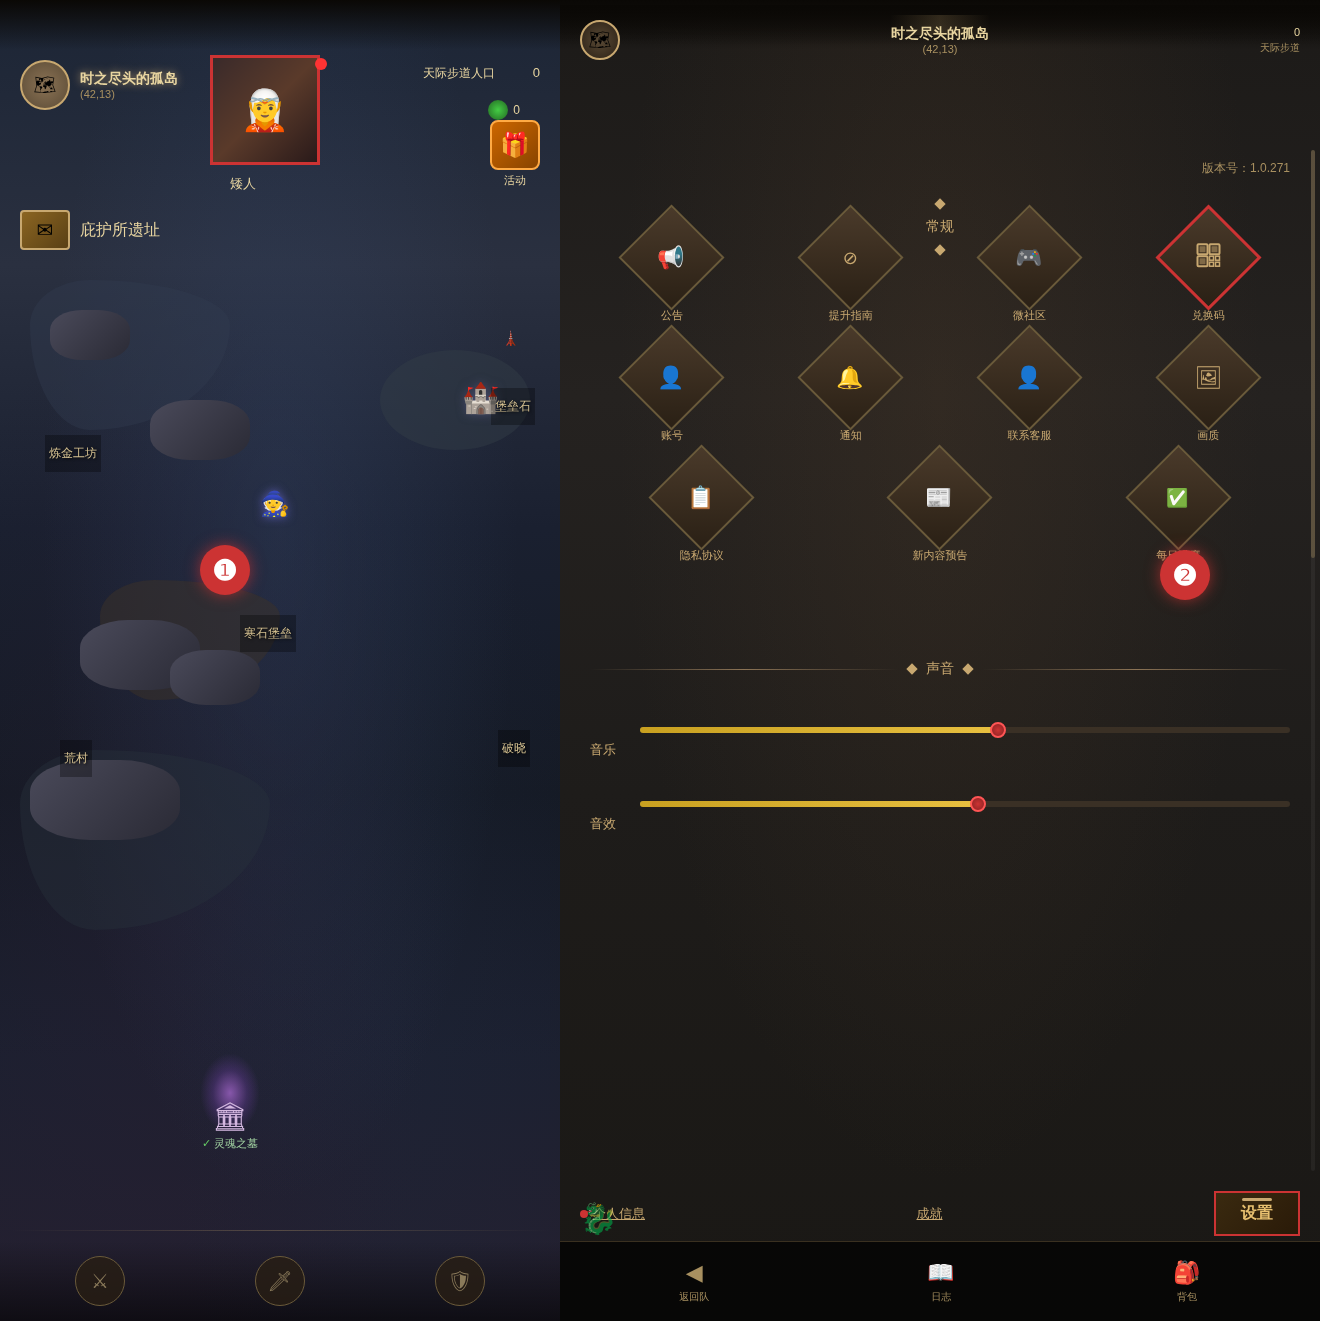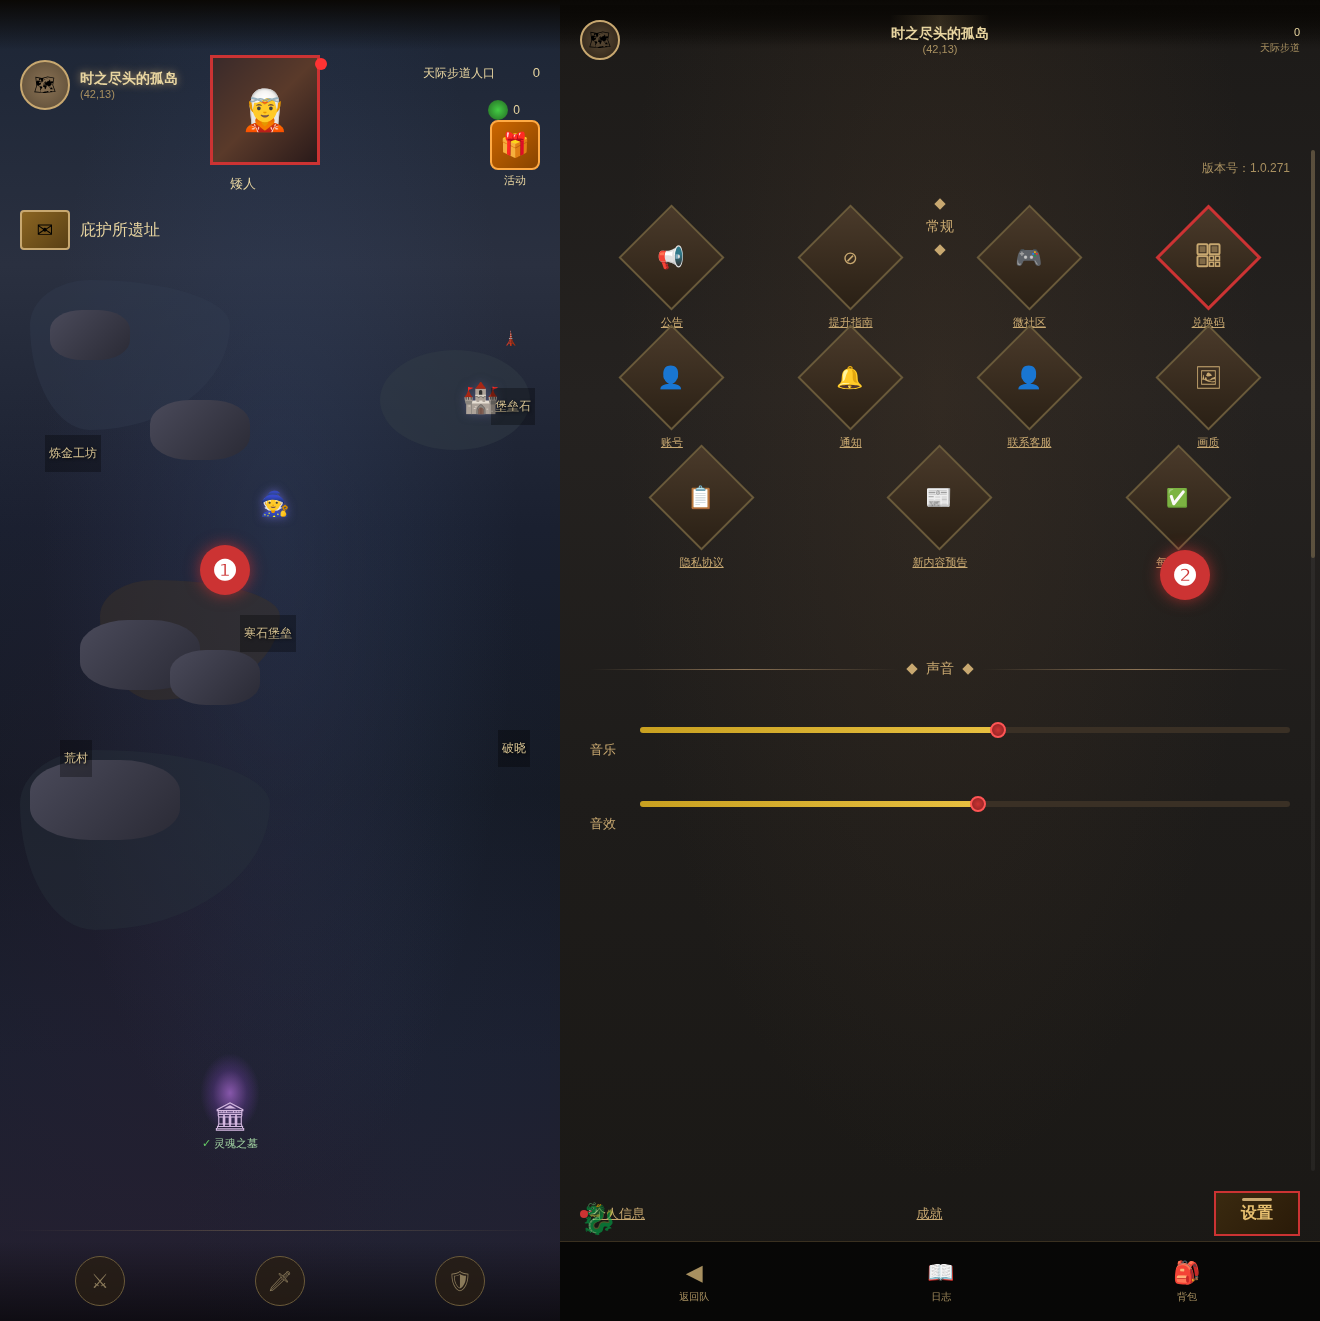--- a/index.html
+++ b/index.html
@@ -382,22 +382,21 @@
     .settings-icon-inner {
       transform: rotate(-45deg);
       font-size: 22px;
       color: #c8a870;
     }
 
     .settings-item-label {
       color: #c8a870;
       font-size: 11px;
       text-align: center;
-      margin-top: 12px;
-      text-decoration: underline;
+      margin-top: 5px;
     }
 
     
     .settings-icon-diamond.highlighted {
       border-color: #cc3333;
       border-width: 3px;
     }
 
     
     .sound-section {

